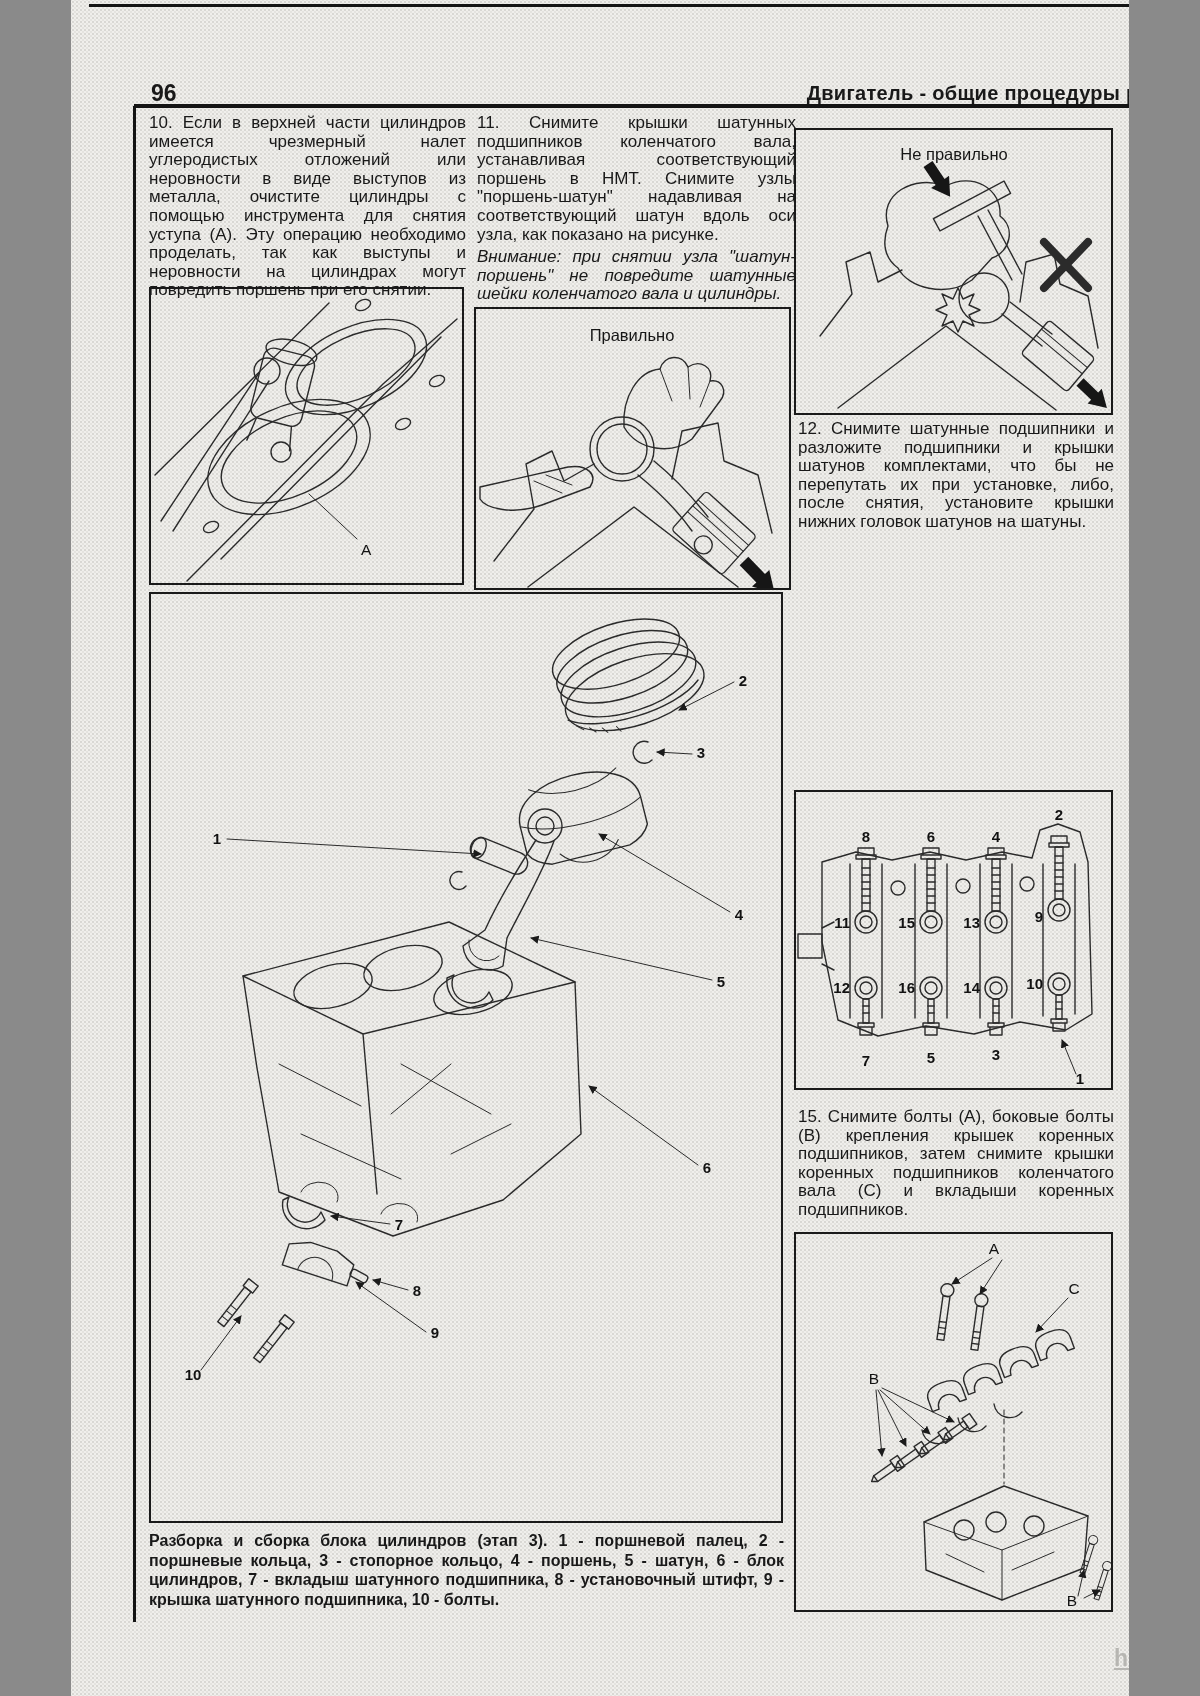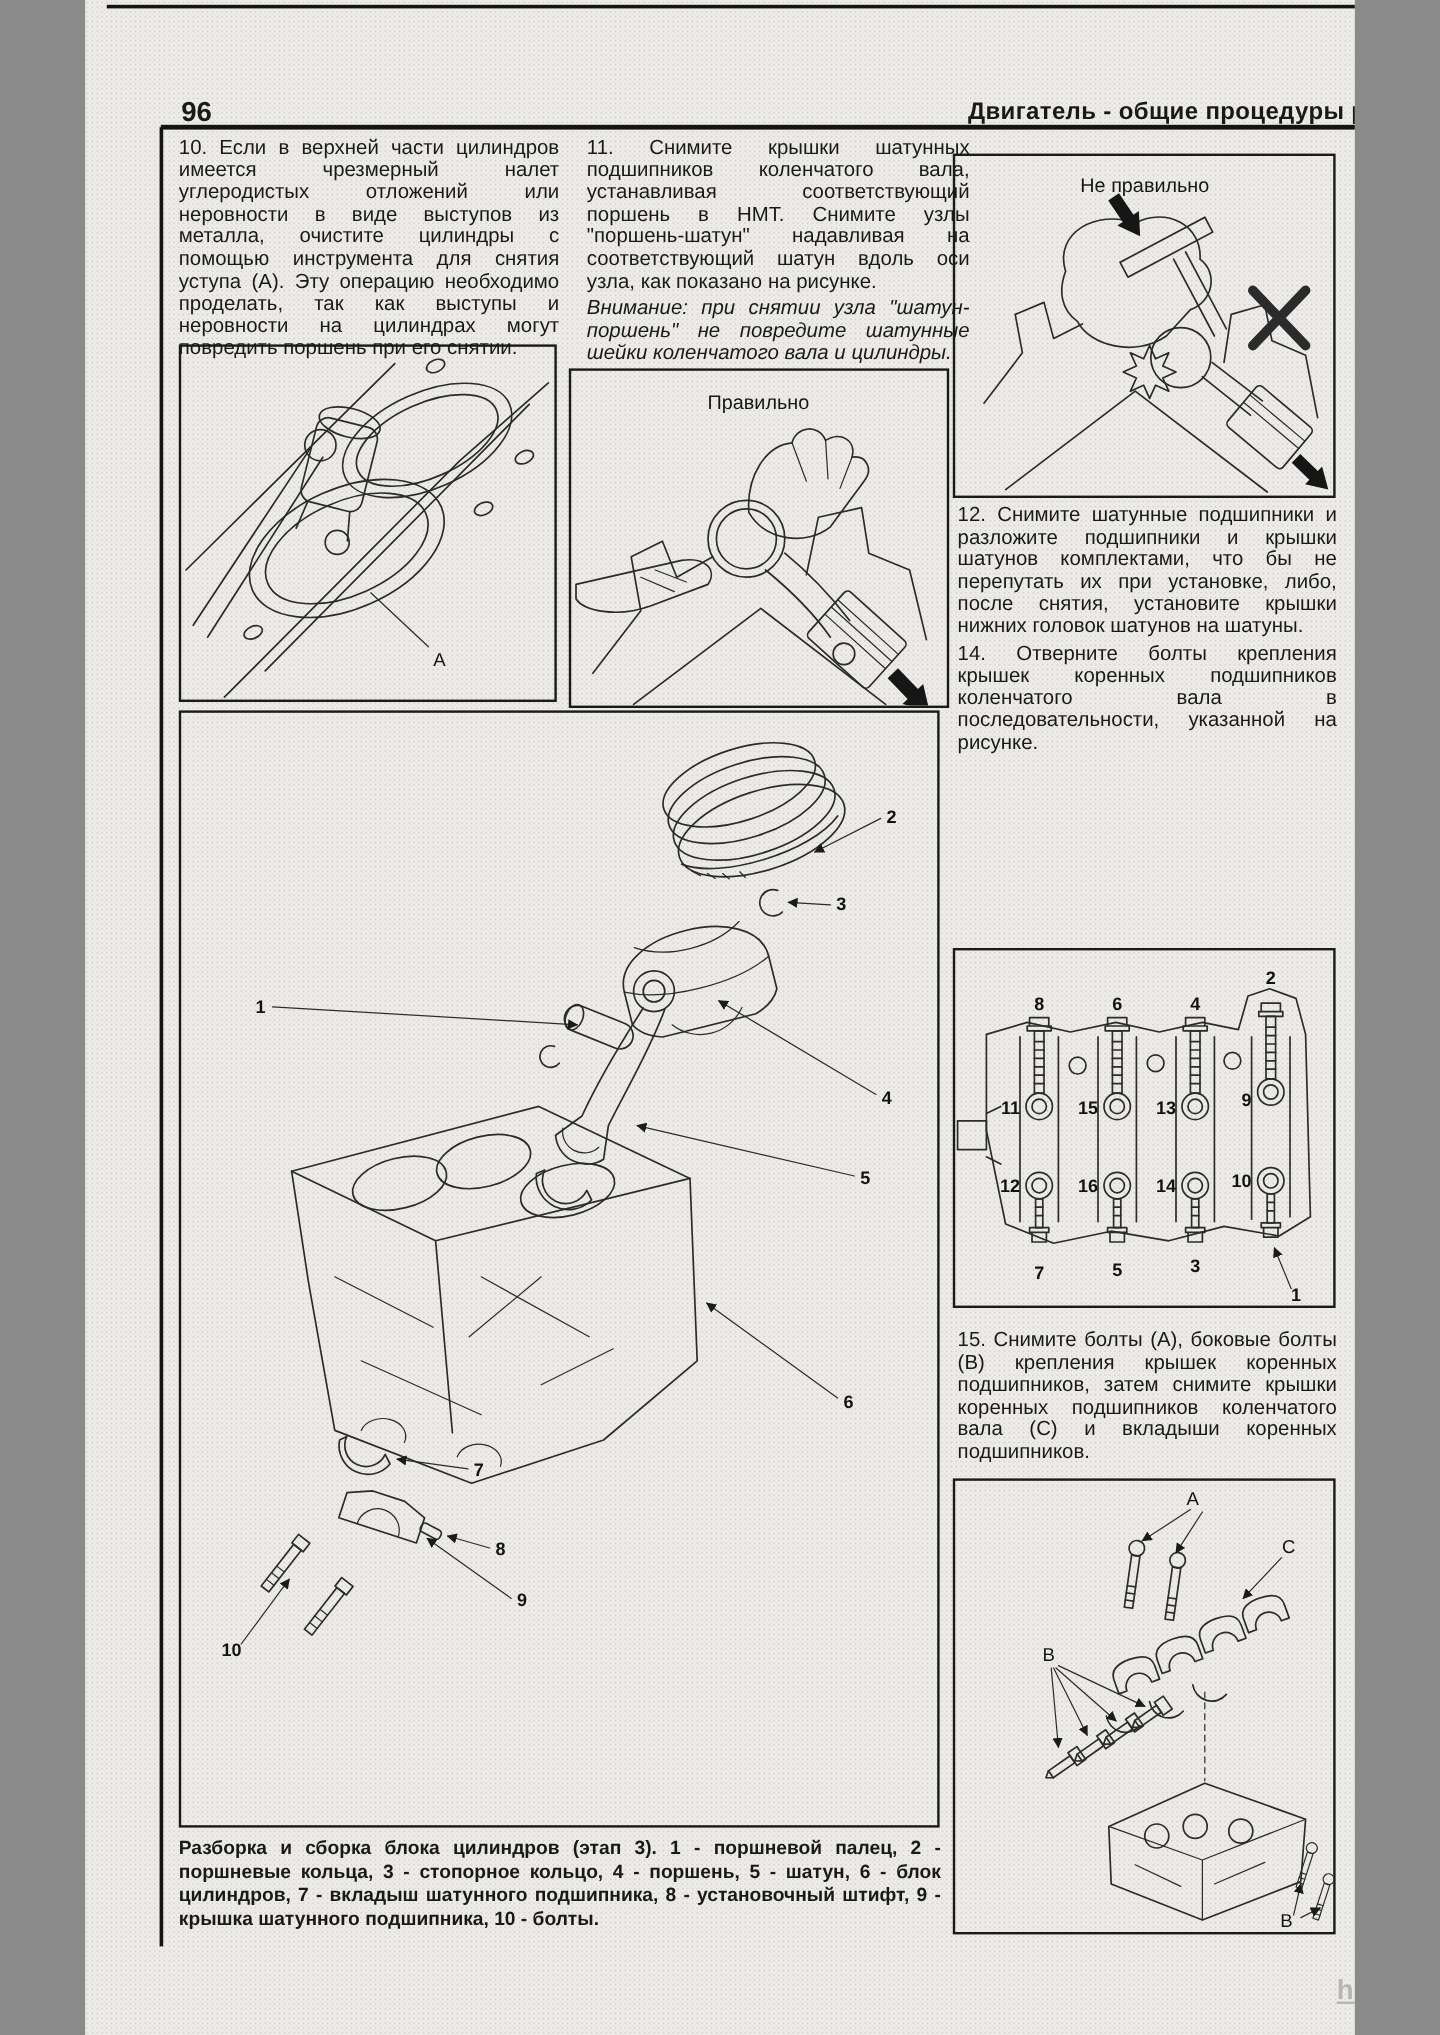--- a/index.html
+++ b/index.html
@@ -116,21 +116,21 @@
           <circle cx="130" cy="163" r="10"></circle>
           <path d="M10 232 L108 84 M22 242 L118 92"></path>
           <circle cx="116" cy="82" r="13"></circle>
         </g>
         <path class="thin" d="M158 205 L206 250"></path>
       </g>
       <text class="lab" x="210" y="266">A</text>
     </svg>
   </div>
 
-  <div class="abs body-text" style="left:418px;top:114px;width:319px">
+  <div class="abs body-text" style="left:406px;top:114px;width:319px">
     <p>11. Снимите крышки шатунных подшипников коленчатого вала, устанавливая соответствующий поршень в НМТ. Снимите узлы "поршень-шатун" надавливая на соответствующий шатун вдоль оси узла, как показано на рисунке.</p>
     <p class="warn"><span class="wl">Внимание</span><span>: при снятии узла "шатун-поршень" не повредите шатунные шейки коленчатого вала и цилиндры.</span></p>
   </div>
 
   <div class="fig" style="left:723px;top:128px;width:319px;height:287px">
     <svg viewBox="0 0 315 283">
       <text class="figtitle" x="158" y="30" text-anchor="middle">Не правильно</text>
       <g class="ln">
         <g>
           <path d="M24 206 L56 164 L50 132 L74 122 L82 152 L106 140"></path>
@@ -187,21 +187,20 @@
           <path class="thin" d="M-34 -14 h68 M-34 -6 h68 M-34 2 h68"></path>
           <circle cx="0" cy="16" r="9"></circle>
         </g>
         <use href="#fatarrow" class="solid" transform="translate(268,252) rotate(46)"></use>
       </g>
     </svg>
   </div>
 
   <div class="abs body-text" style="left:727px;top:420px;width:316px">
     <p>12. Снимите шатунные подшипники и разложите подшипники и крышки шатунов комплектами, что бы не перепутать их при установке, либо, после снятия, установите крышки нижних головок шатунов на шатуны.</p>
-    <p>14. Отверните болты крепления крышек коренных подшипников коленчатого вала в последовательности, указанной на рисунке.</p>
   </div>
 
   <div class="fig" style="left:723px;top:790px;width:319px;height:300px">
     <svg viewBox="0 0 315 296">
       <g class="ln">
         <path d="M26 70 L60 60 L96 68 L134 60 L170 68 L206 60 L236 66 L244 38 L262 32 L284 40 L292 70 L296 222 L270 238 L224 230 L178 242 L130 234 L82 244 L42 228 L26 150 Z"></path>
         <g class="thin">
           <path d="M54 72 V226 M86 72 V226 M119 72 V226 M151 72 V226 M184 72 V226 M216 72 V226 M247 72 V224 M279 72 V222"></path>
           <circle cx="102" cy="96" r="7"></circle>
             <circle cx="167" cy="94" r="7"></circle>

